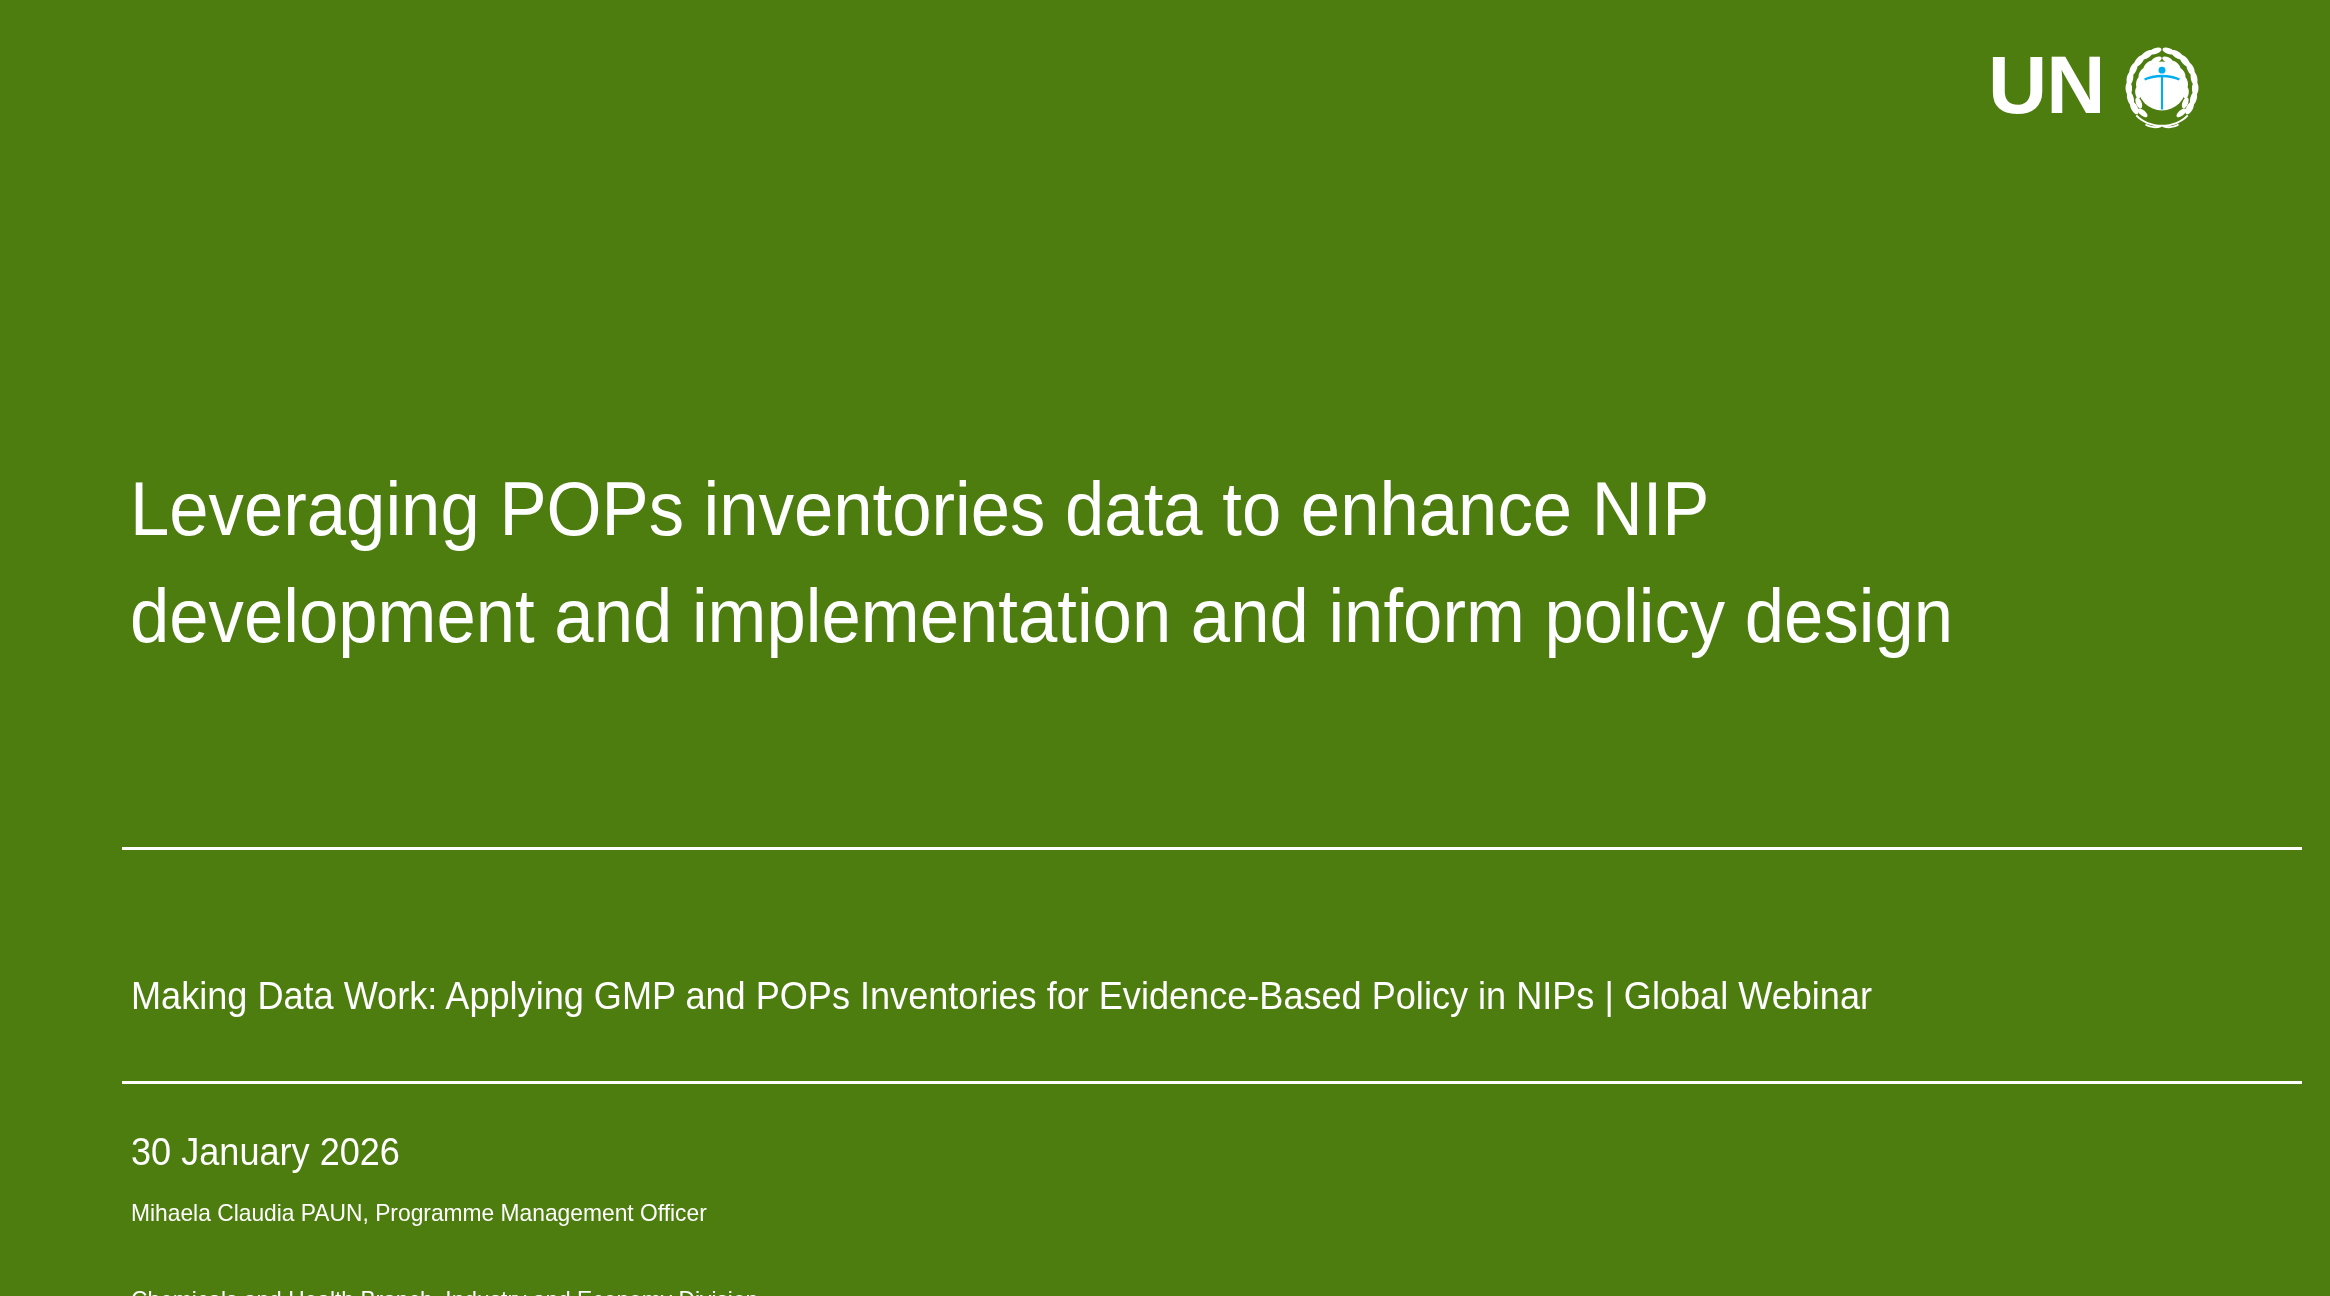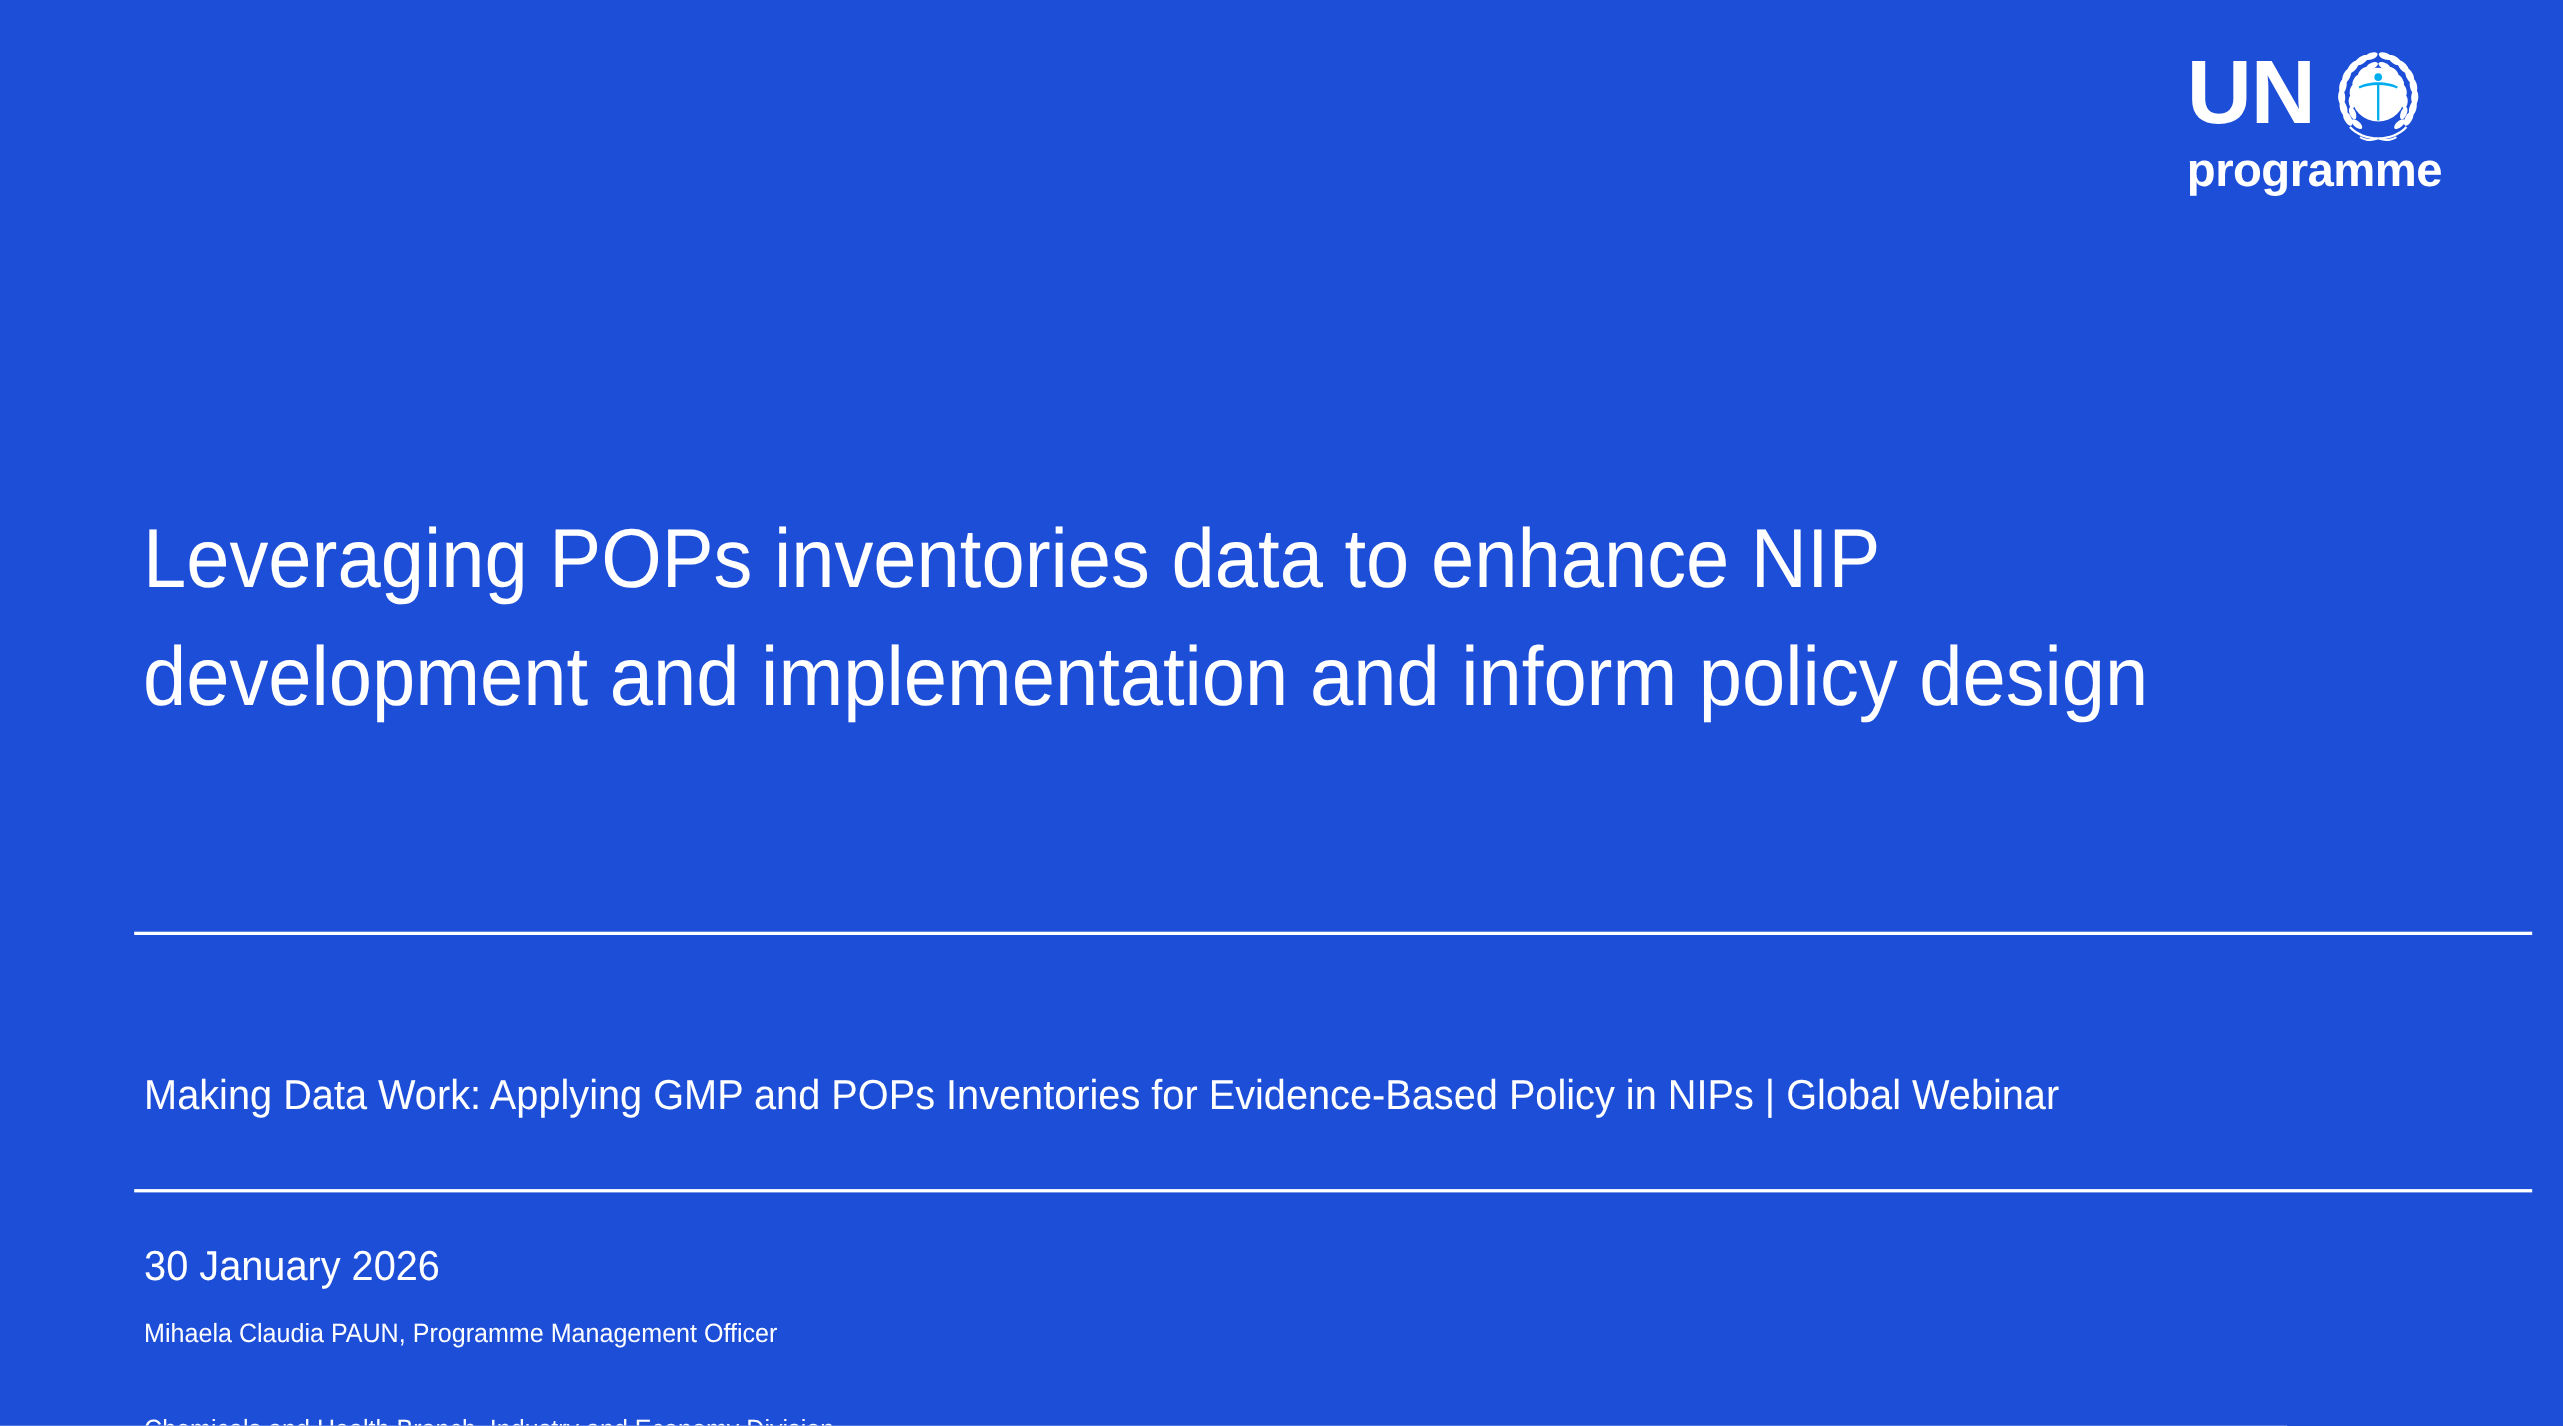--- a/index.html
+++ b/index.html
@@ -13,21 +13,21 @@
     height: 1296px;
     overflow: hidden;
     font-family: "Liberation Sans", sans-serif;
     background: #ffffff;
   }
 
   .slide {
     position: relative;
     width: 2330px;
     height: 1296px;
-    background: #1d4ed8;
+    background: #4d7c0f;
     overflow: hidden;
     box-sizing: border-box;
   }
 
   
   .logo-block {
     position: absolute;
     top: 48px;
     right: 42px;
     width: 300px;
@@ -196,21 +196,20 @@
           <g>
             <circle cx="50" cy="50" r="25.5" fill="#ffffff"></circle>
 
             <circle cx="50" cy="33.5" r="3.6" fill="#00aeef"></circle>
             <path d="M50 38.2c-7.5 0-14.2 1.6-18.6 4.1l0.9 1.9c4.4-2.1 10.6-3.4 17.7-3.4s13.3 1.3 17.7 3.4l0.9-1.9c-4.4-2.5-11.1-4.1-18.6-4.1z" fill="#00aeef"></path>
             <rect x="48.9" y="40.5" width="2.2" height="34" fill="#00aeef"></rect>
           </g>
         </svg>
       </span>
     </div>
-    <div class="logo-word">programme</div>
   </div>
 
   <h1 class="title">Leveraging POPs inventories data to enhance NIP development and implementation and inform policy design</h1>
 
   <div class="rule rule-top"></div>
 
   <div class="subtitle">
     <div>Making Data Work: Applying GMP and POPs Inventories for Evidence-Based Policy in NIPs | Global Webinar</div>
     <div>30 January 2026</div>
   </div>

